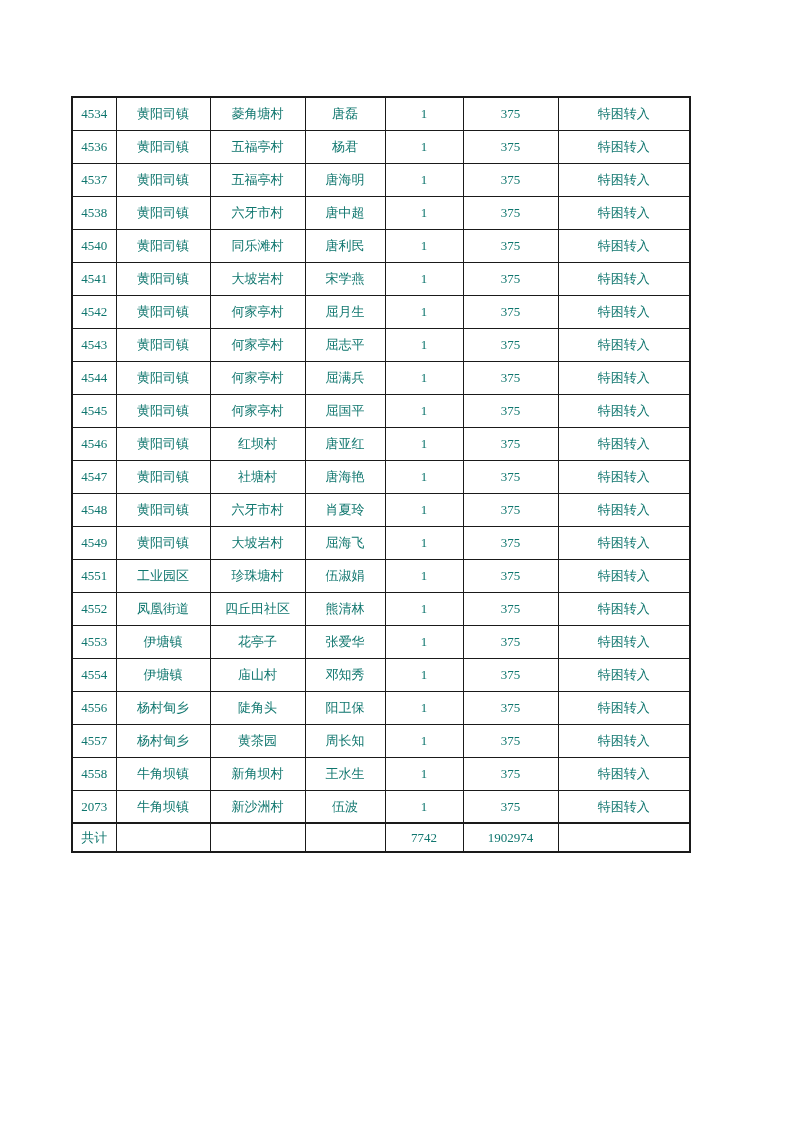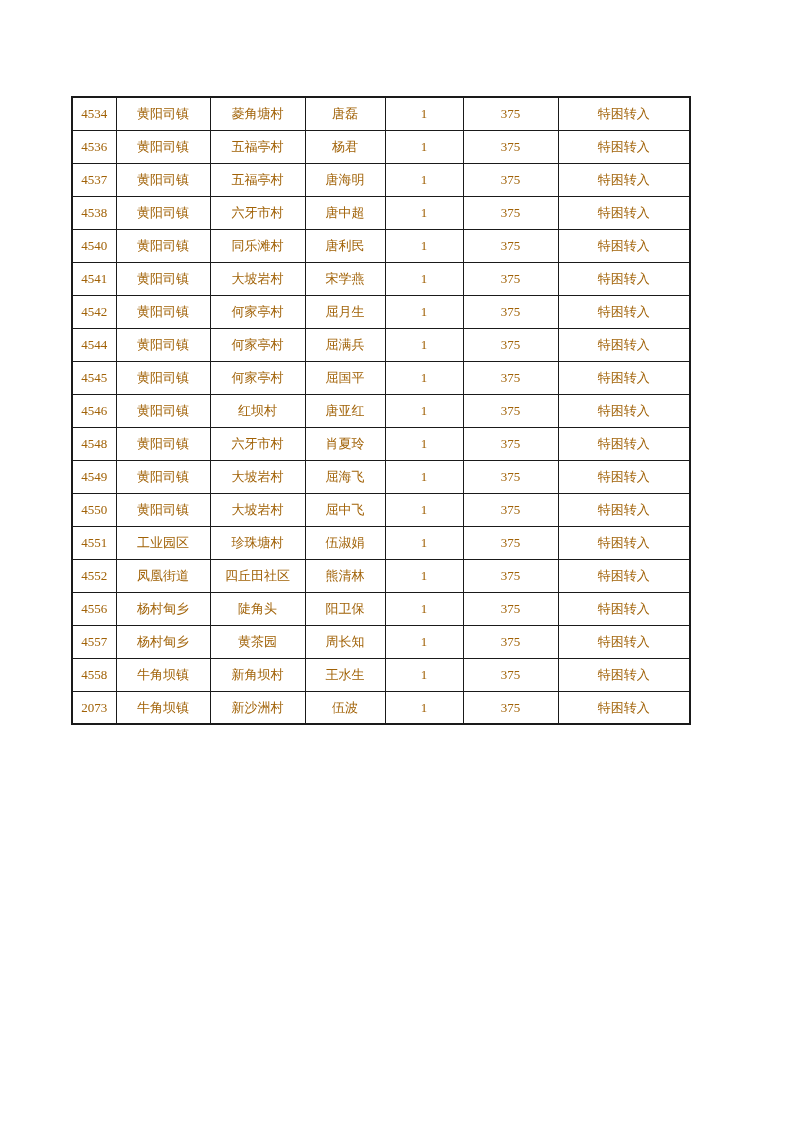--- a/index.html
+++ b/index.html
@@ -7,21 +7,21 @@
     padding: 0;
     background: #ffffff;
   }
   .page {
     position: relative;
     width: 793px;
     height: 1122px;
     background: #ffffff;
     overflow: hidden;
     font-family: "Liberation Serif", "DejaVu Serif", serif;
-    color: #a16207;
+    color: #0f766e;
   }
   table.sheet {
     position: absolute;
     left: 71px;
     top: 96px;
     border-collapse: collapse;
     table-layout: fixed;
     border: 2px solid #1a1a1a;
   }
   table.sheet td {
@@ -110,20 +110,29 @@
         <tr class="data-row">
           <td>4542</td>
           <td>黄阳司镇</td>
           <td>何家亭村</td>
           <td>屈月生</td>
           <td>1</td>
           <td>375</td>
           <td>特困转入</td>
         </tr>
         <tr class="data-row">
+          <td>4543</td>
+          <td>黄阳司镇</td>
+          <td>何家亭村</td>
+          <td>屈志平</td>
+          <td>1</td>
+          <td>375</td>
+          <td>特困转入</td>
+        </tr>
+        <tr class="data-row">
           <td>4544</td>
           <td>黄阳司镇</td>
           <td>何家亭村</td>
           <td>屈满兵</td>
           <td>1</td>
           <td>375</td>
           <td>特困转入</td>
         </tr>
         <tr class="data-row">
           <td>4545</td>
@@ -137,42 +146,42 @@
         <tr class="data-row">
           <td>4546</td>
           <td>黄阳司镇</td>
           <td>红坝村</td>
           <td>唐亚红</td>
           <td>1</td>
           <td>375</td>
           <td>特困转入</td>
         </tr>
         <tr class="data-row">
+          <td>4547</td>
+          <td>黄阳司镇</td>
+          <td>社塘村</td>
+          <td>唐海艳</td>
+          <td>1</td>
+          <td>375</td>
+          <td>特困转入</td>
+        </tr>
+        <tr class="data-row">
           <td>4548</td>
           <td>黄阳司镇</td>
           <td>六牙市村</td>
           <td>肖夏玲</td>
           <td>1</td>
           <td>375</td>
           <td>特困转入</td>
         </tr>
         <tr class="data-row">
           <td>4549</td>
           <td>黄阳司镇</td>
           <td>大坡岩村</td>
           <td>屈海飞</td>
-          <td>1</td>
-          <td>375</td>
-          <td>特困转入</td>
-        </tr>
-        <tr class="data-row">
-          <td>4550</td>
-          <td>黄阳司镇</td>
-          <td>大坡岩村</td>
-          <td>屈中飞</td>
           <td>1</td>
           <td>375</td>
           <td>特困转入</td>
         </tr>
         <tr class="data-row">
           <td>4551</td>
           <td>工业园区</td>
           <td>珍珠塘村</td>
           <td>伍淑娟</td>
           <td>1</td>
@@ -182,20 +191,38 @@
         <tr class="data-row">
           <td>4552</td>
           <td>凤凰街道</td>
           <td>四丘田社区</td>
           <td>熊清林</td>
           <td>1</td>
           <td>375</td>
           <td>特困转入</td>
         </tr>
         <tr class="data-row">
+          <td>4553</td>
+          <td>伊塘镇</td>
+          <td>花亭子</td>
+          <td>张爱华</td>
+          <td>1</td>
+          <td>375</td>
+          <td>特困转入</td>
+        </tr>
+        <tr class="data-row">
+          <td>4554</td>
+          <td>伊塘镇</td>
+          <td>庙山村</td>
+          <td>邓知秀</td>
+          <td>1</td>
+          <td>375</td>
+          <td>特困转入</td>
+        </tr>
+        <tr class="data-row">
           <td>4556</td>
           <td>杨村甸乡</td>
           <td>陡角头</td>
           <td>阳卫保</td>
           <td>1</td>
           <td>375</td>
           <td>特困转入</td>
         </tr>
         <tr class="data-row">
           <td>4557</td>
@@ -216,16 +243,25 @@
           <td>特困转入</td>
         </tr>
         <tr class="data-row">
           <td>2073</td>
           <td>牛角坝镇</td>
           <td>新沙洲村</td>
           <td>伍波</td>
           <td>1</td>
           <td>375</td>
           <td>特困转入</td>
+        </tr>
+        <tr class="total-row">
+          <td>共计</td>
+          <td></td>
+          <td></td>
+          <td></td>
+          <td>7742</td>
+          <td>1902974</td>
+          <td></td>
         </tr>
       </tbody>
   </table>
 </div>
 
 </body></html>

